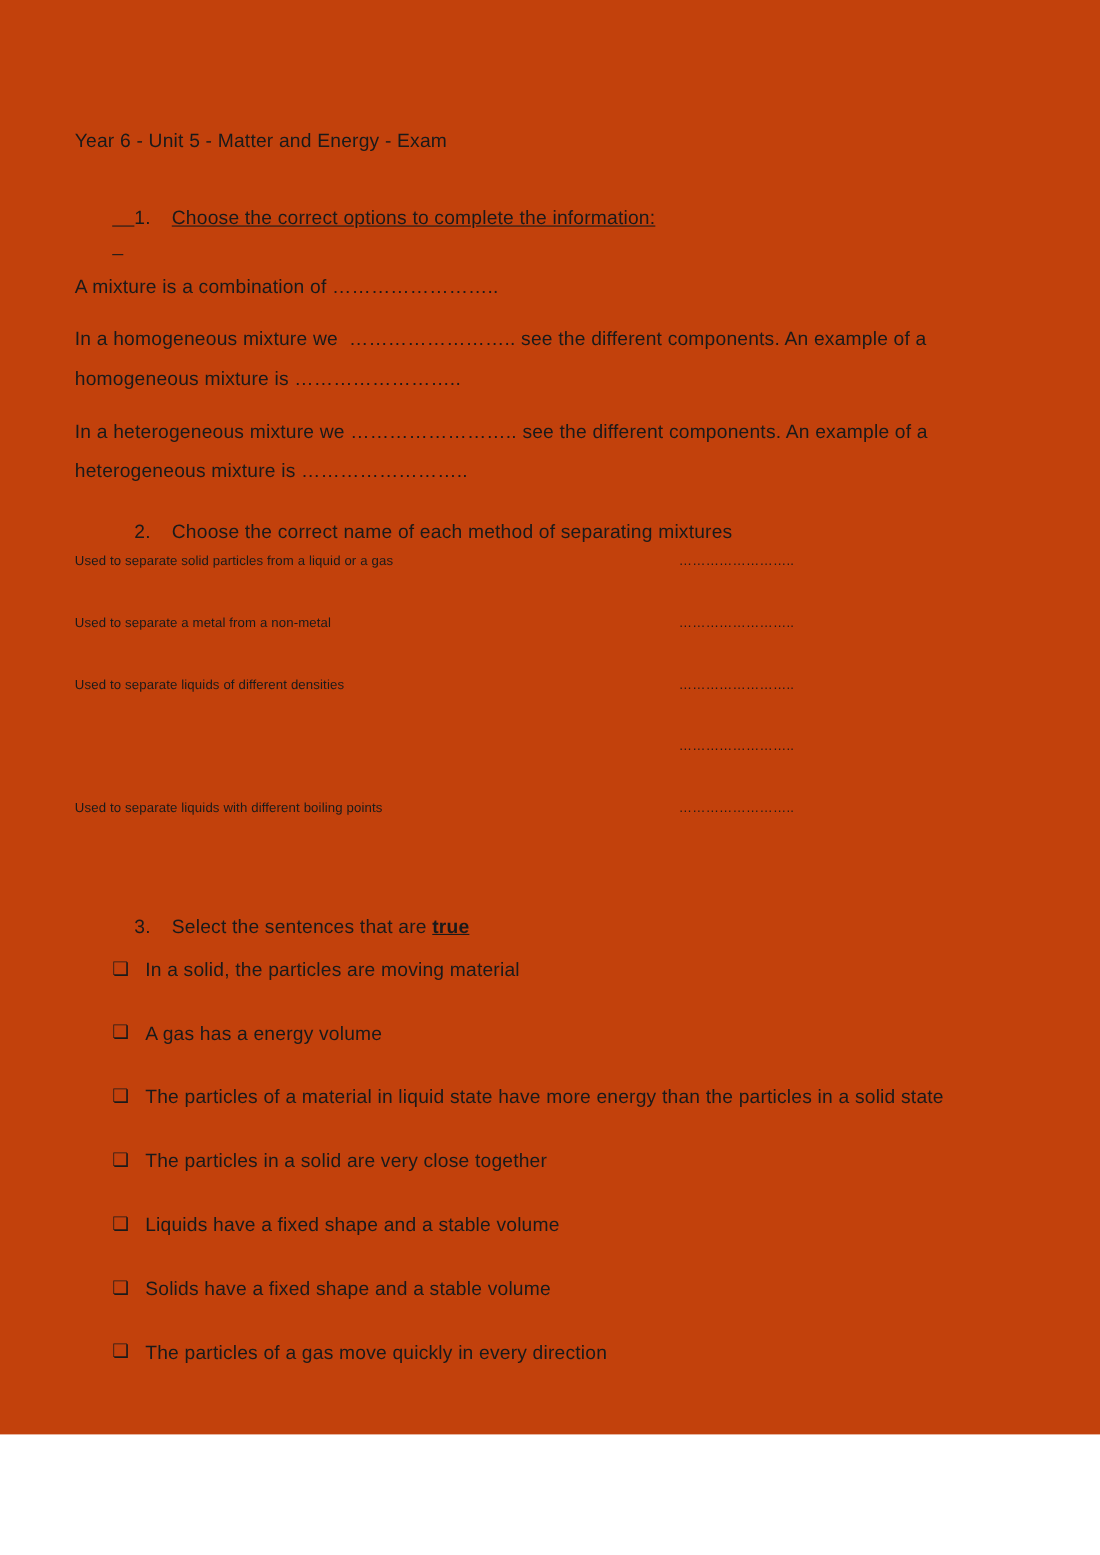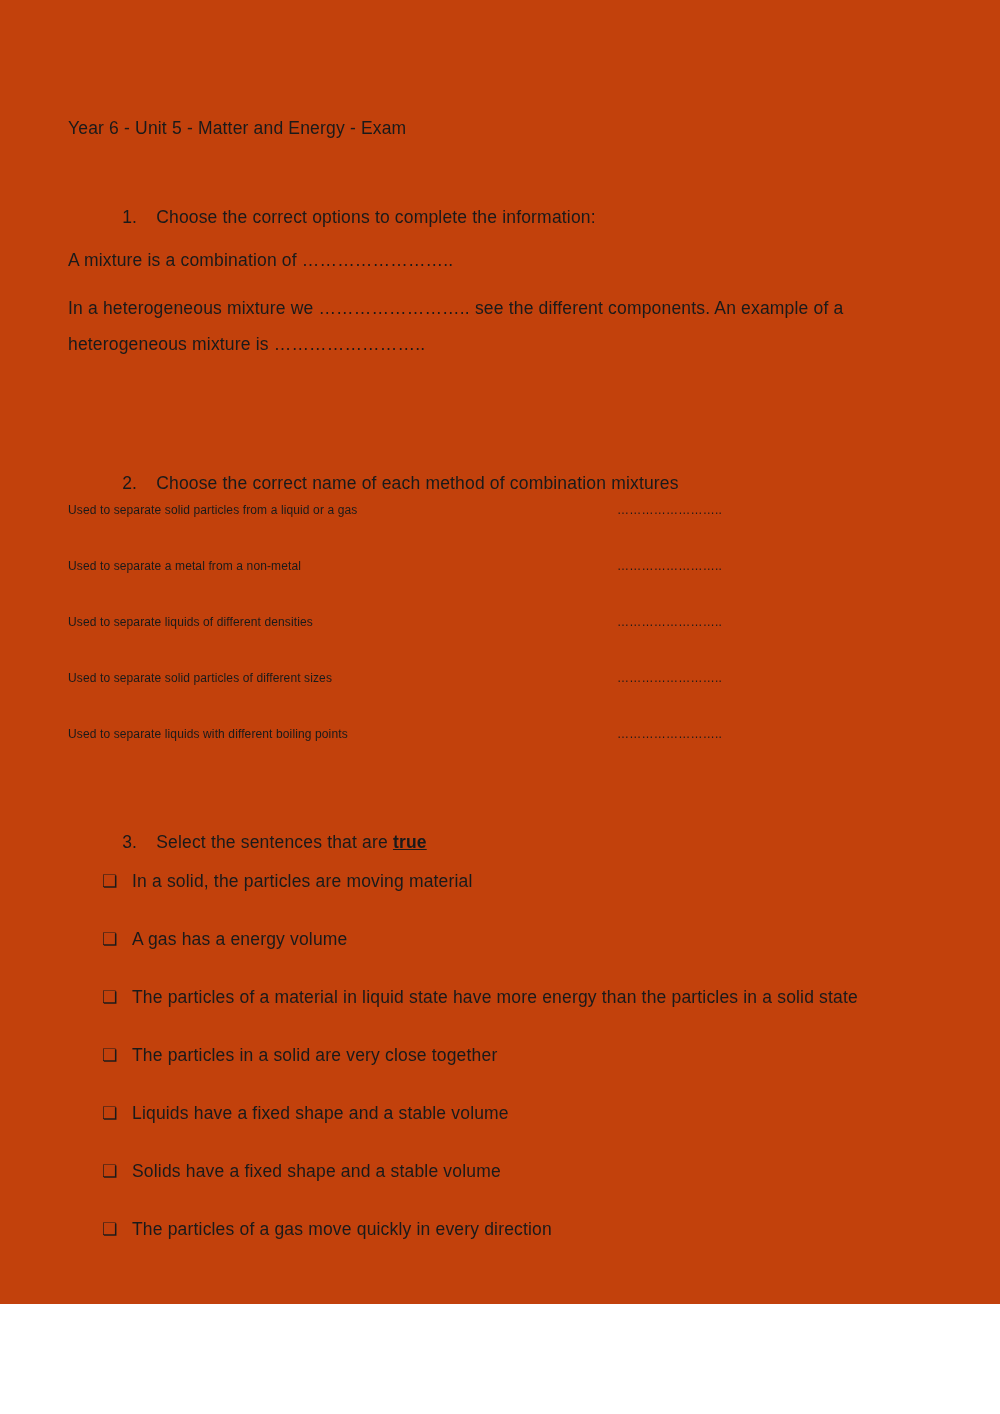--- a/index.html
+++ b/index.html
@@ -126,48 +126,48 @@
     display: block;
   }
 </style>
 </head>
 <body>
 
 <div class="page">
 
   <div class="doc-title">Year 6 - Unit 5 - Matter and Energy - Exam</div>
 
-  <div class="q-header" style="top:178px;">
+  <div class="q-header" style="top:159px;text-decoration:underline;">
     <span class="q-num">1.</span><span>Choose the correct options to complete the information:</span>
   </div>
 
   <div class="q1-body">
     <div class="ln">A mixture is a combination of ……………………..</div>
+    <div class="ln">In a homogeneous mixture we  …………………….. see the different components. An example of a homogeneous mixture is ……………………..</div>
     <div class="ln">In a heterogeneous mixture we …………………….. see the different components. An example of a heterogeneous mixture is ……………………..</div>
   </div>
 
   <div class="q-header" style="top:444px;">
-    <span class="q-num">2.</span><span>Choose the correct name of each method of combination mixtures</span>
+    <span class="q-num">2.</span><span>Choose the correct name of each method of separating mixtures</span>
   </div>
 
   <div class="q2-block">
     <div class="q2-row">
       <span class="q2-label">Used to separate solid particles from a liquid or a gas</span>
       <span class="q2-blank">……………………..</span>
     </div>
     <div class="q2-row">
       <span class="q2-label">Used to separate a metal from a non-metal</span>
       <span class="q2-blank">……………………..</span>
     </div>
     <div class="q2-row">
       <span class="q2-label">Used to separate liquids of different densities</span>
       <span class="q2-blank">……………………..</span>
     </div>
     <div class="q2-row">
-      <span class="q2-label">Used to separate solid particles of different sizes</span>
       <span class="q2-blank">……………………..</span>
     </div>
     <div class="q2-row">
       <span class="q2-label">Used to separate liquids with different boiling points</span>
       <span class="q2-blank">……………………..</span>
     </div>
   </div>
 
   <div class="q-header" style="top:803px;">
     <span class="q-num">3.</span><span>Select the sentences that are </span><span class="u-bold">true</span>

